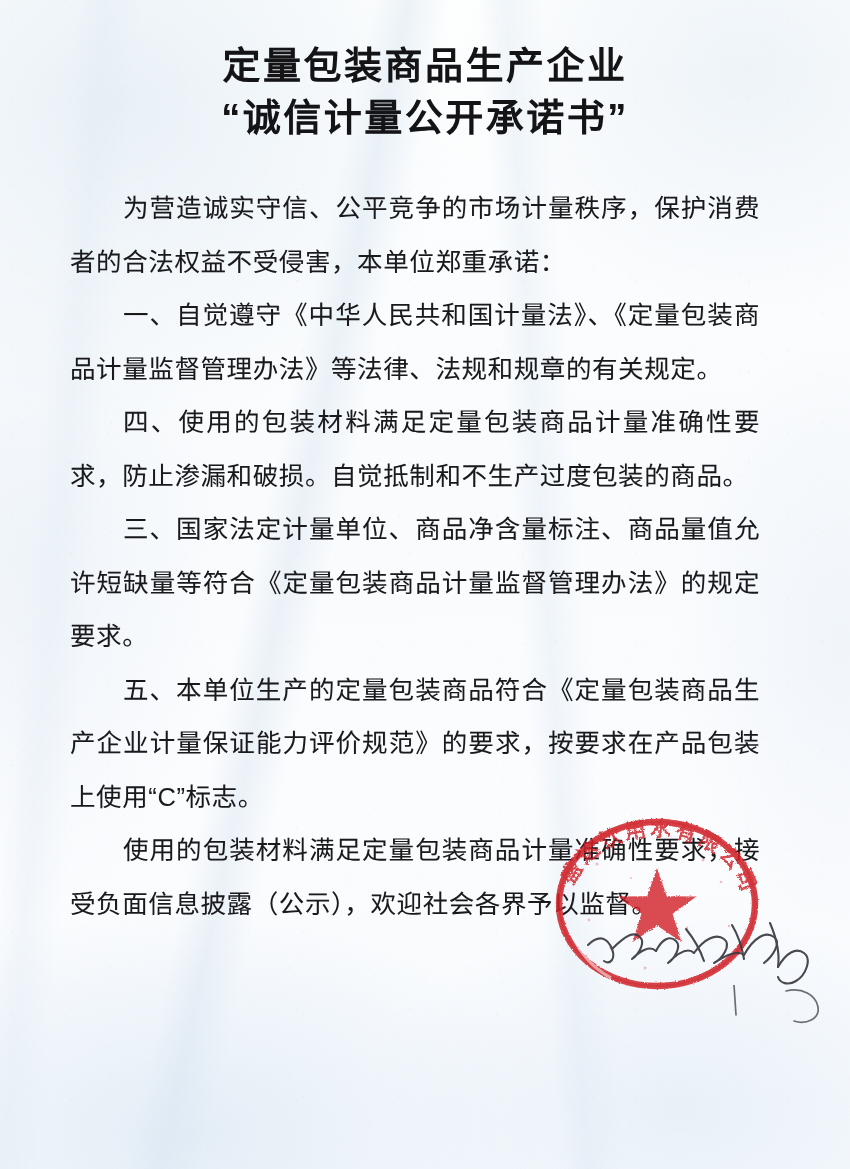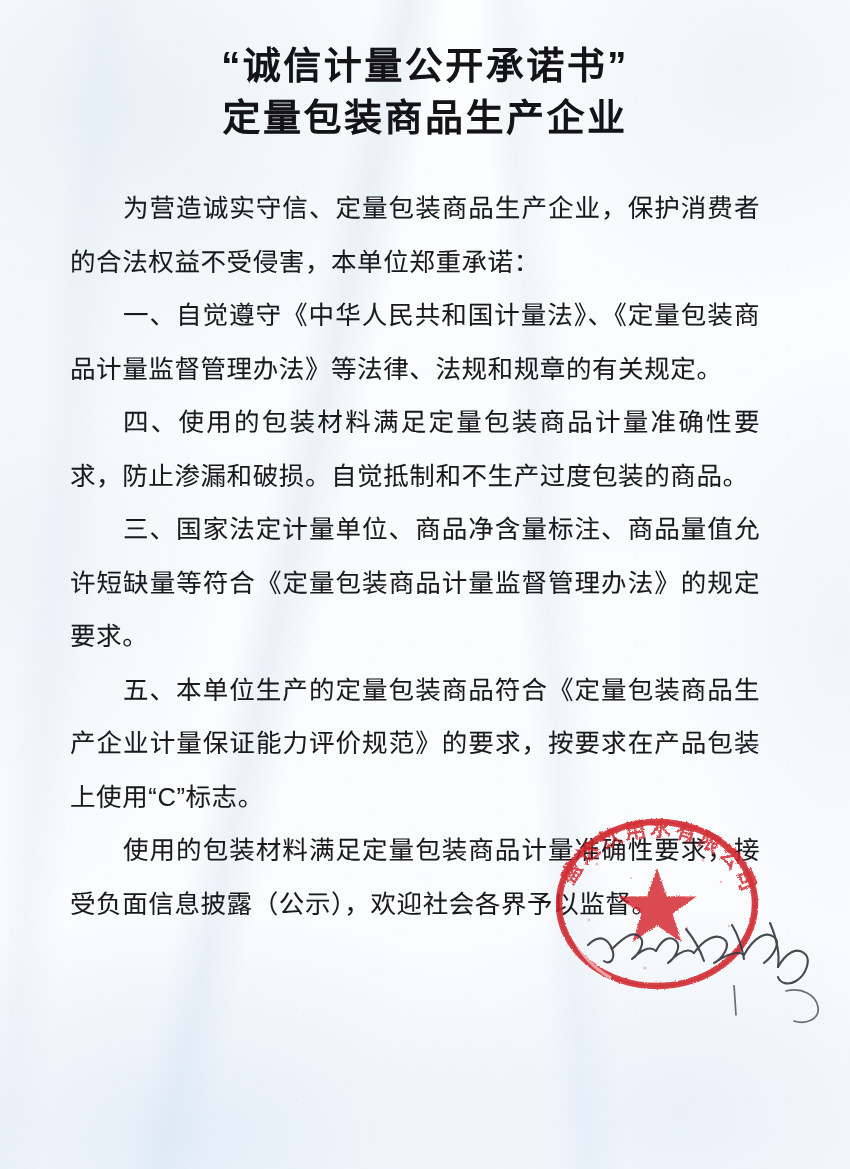--- a/index.html
+++ b/index.html
@@ -138,26 +138,26 @@
 
 <div id="page">
 
   <div class="paper-tint"></div>
   <div class="paper-creases"></div>
   <div class="paper-noise"></div>
 
   <div class="content">
 
     <div class="title-block">
+      <div class="title-line">定量包装商品生产企业</div>
       <div class="title-line">“诚信计量公开承诺书”</div>
-      <div class="title-line">定量包装商品生产企业</div>
     </div>
 
     <div class="body-block">
-      <p class="para">为营造诚实守信、定量包装商品生产企业，保护消费者的合法权益不受侵害，本单位郑重承诺：</p>
+      <p class="para">为营造诚实守信、公平竞争的市场计量秩序，保护消费者的合法权益不受侵害，本单位郑重承诺：</p>
       <p class="para">一、自觉遵守《中华人民共和国计量法》、《定量包装商品计量监督管理办法》等法律、法规和规章的有关规定。</p>
       <p class="para">四、使用的包装材料满足定量包装商品计量准确性要求，防止渗漏和破损。自觉抵制和不生产过度包装的商品。</p>
       <p class="para">三、国家法定计量单位、商品净含量标注、商品量值允许短缺量等符合《定量包装商品计量监督管理办法》的规定要求。</p>
       <p class="para">五、本单位生产的定量包装商品符合《定量包装商品生产企业计量保证能力评价规范》的要求，按要求在产品包装上使用“C”标志。</p>
       <p class="para">使用的包装材料满足定量包装商品计量准确性要求，接受负面信息披露（公示），欢迎社会各界予以监督。</p>
     </div>
 
   </div>
 
   <div class="seal">

